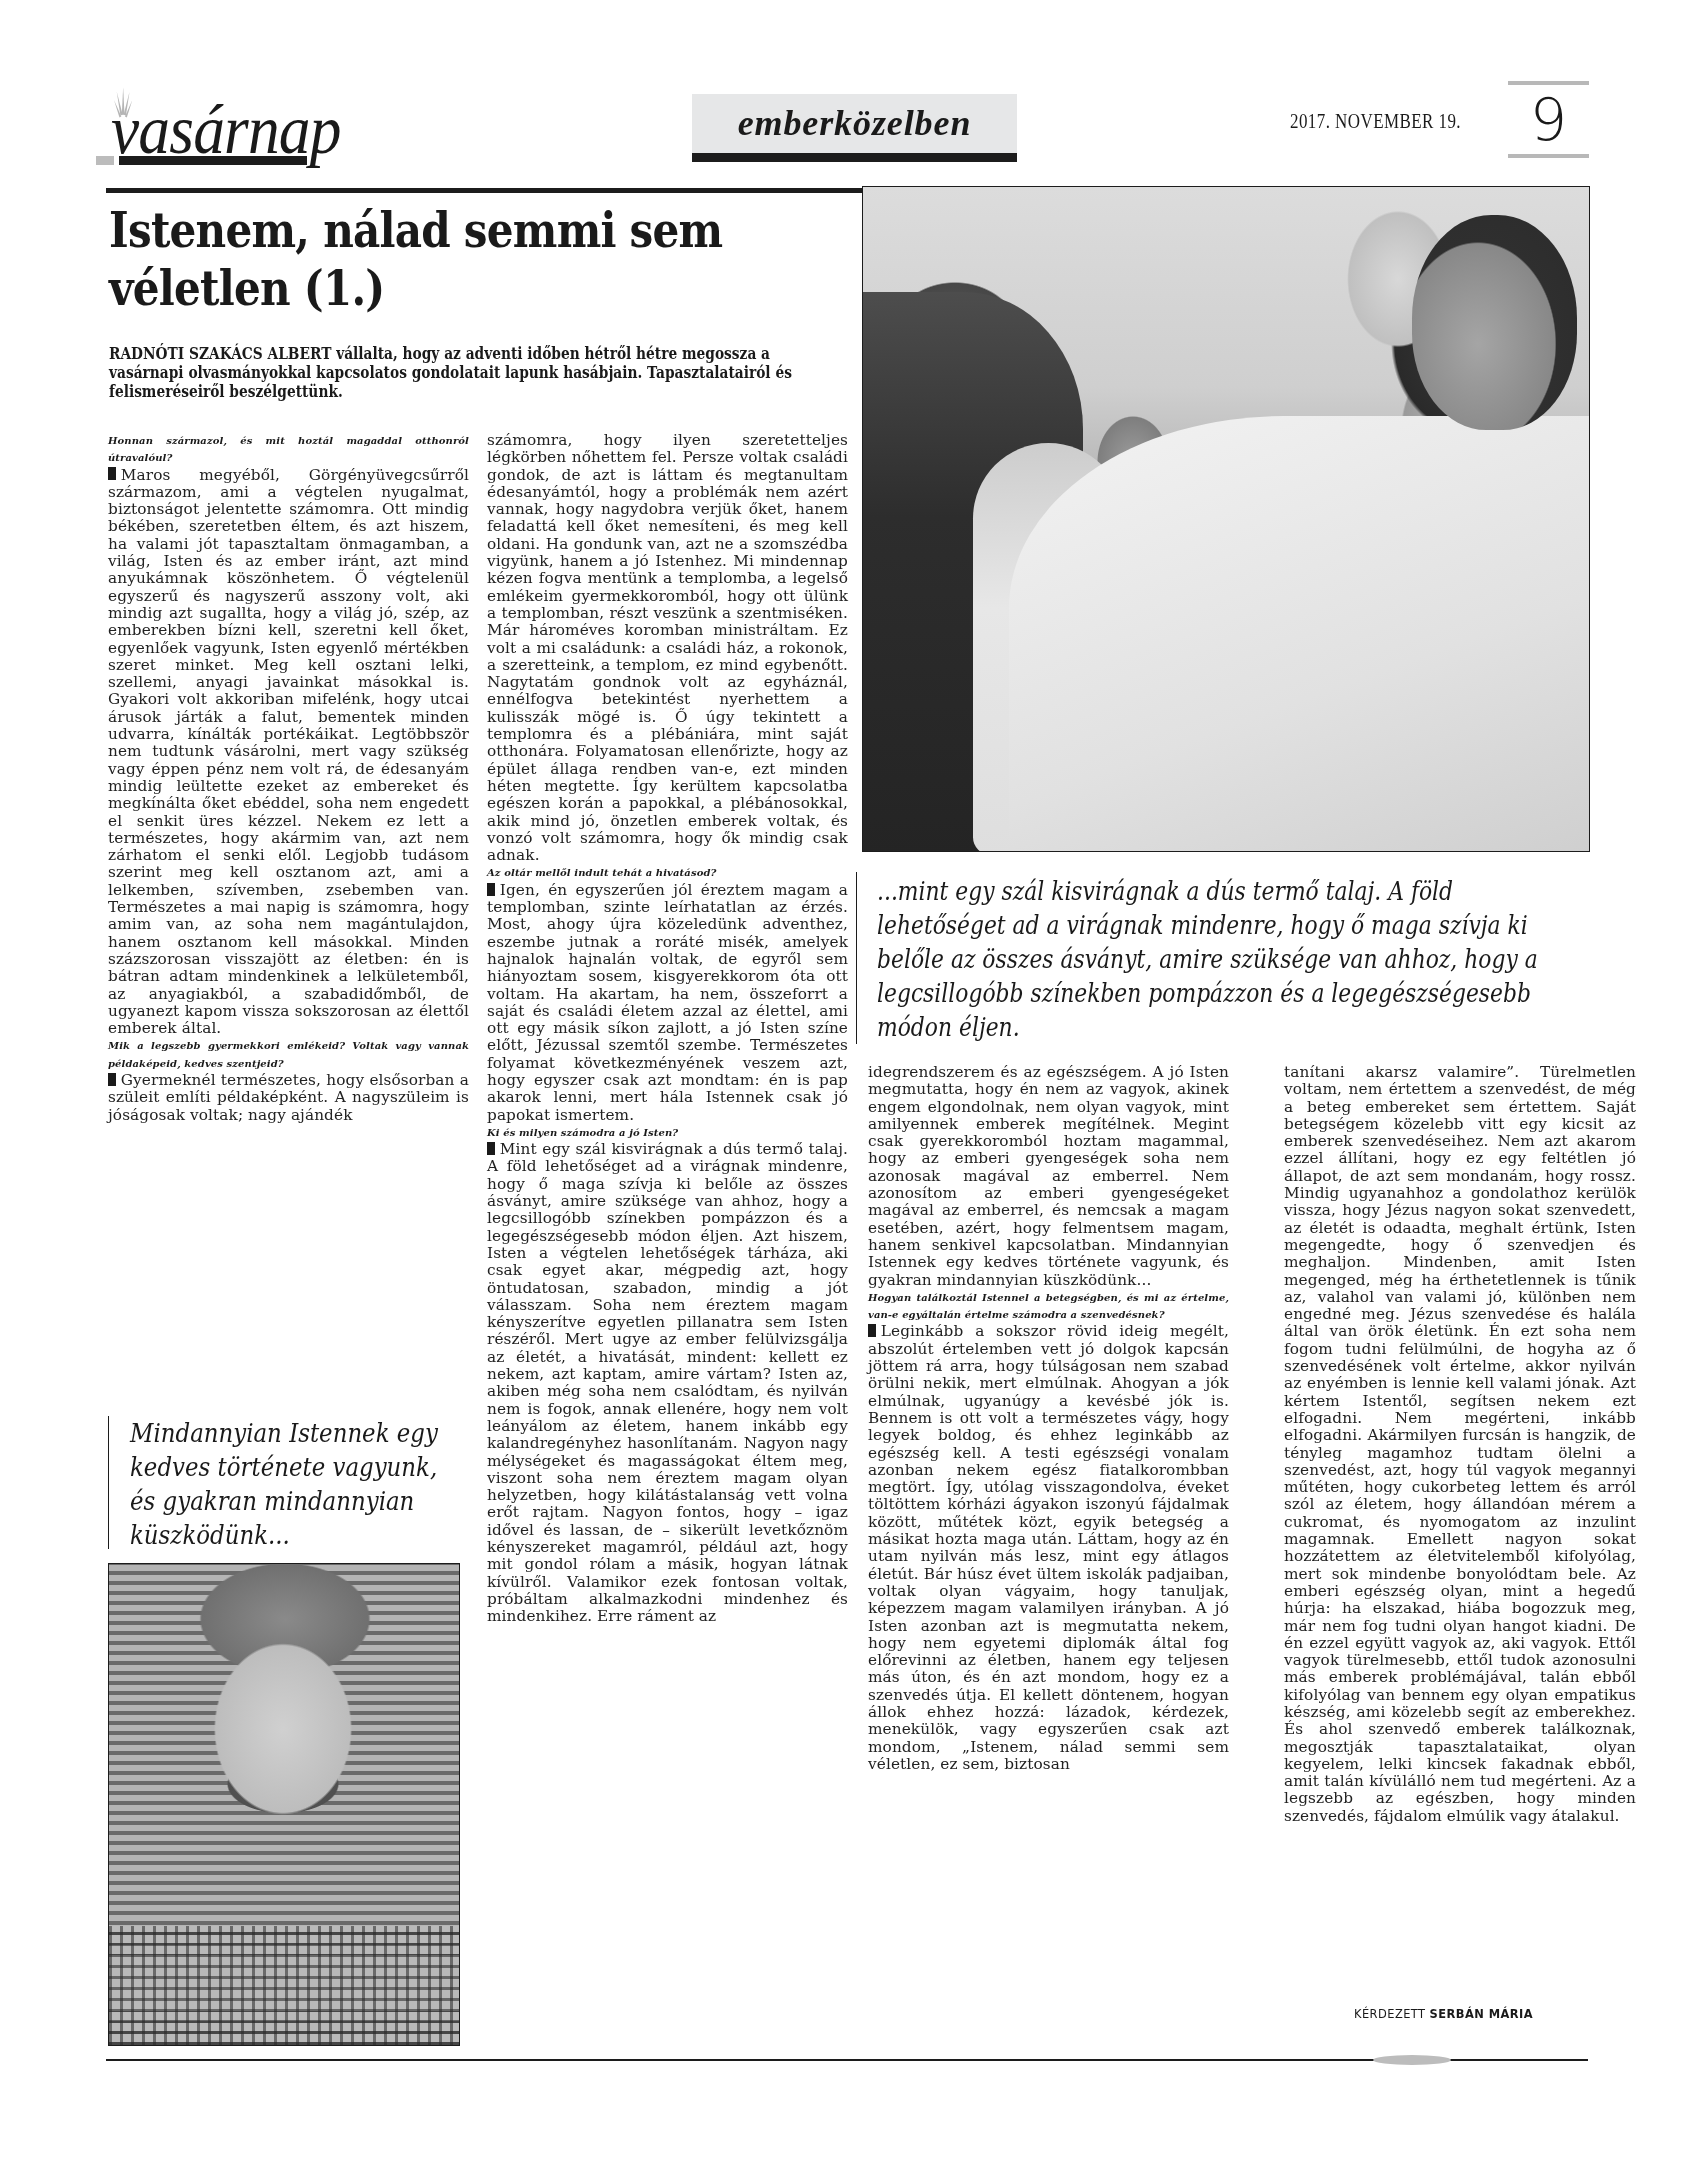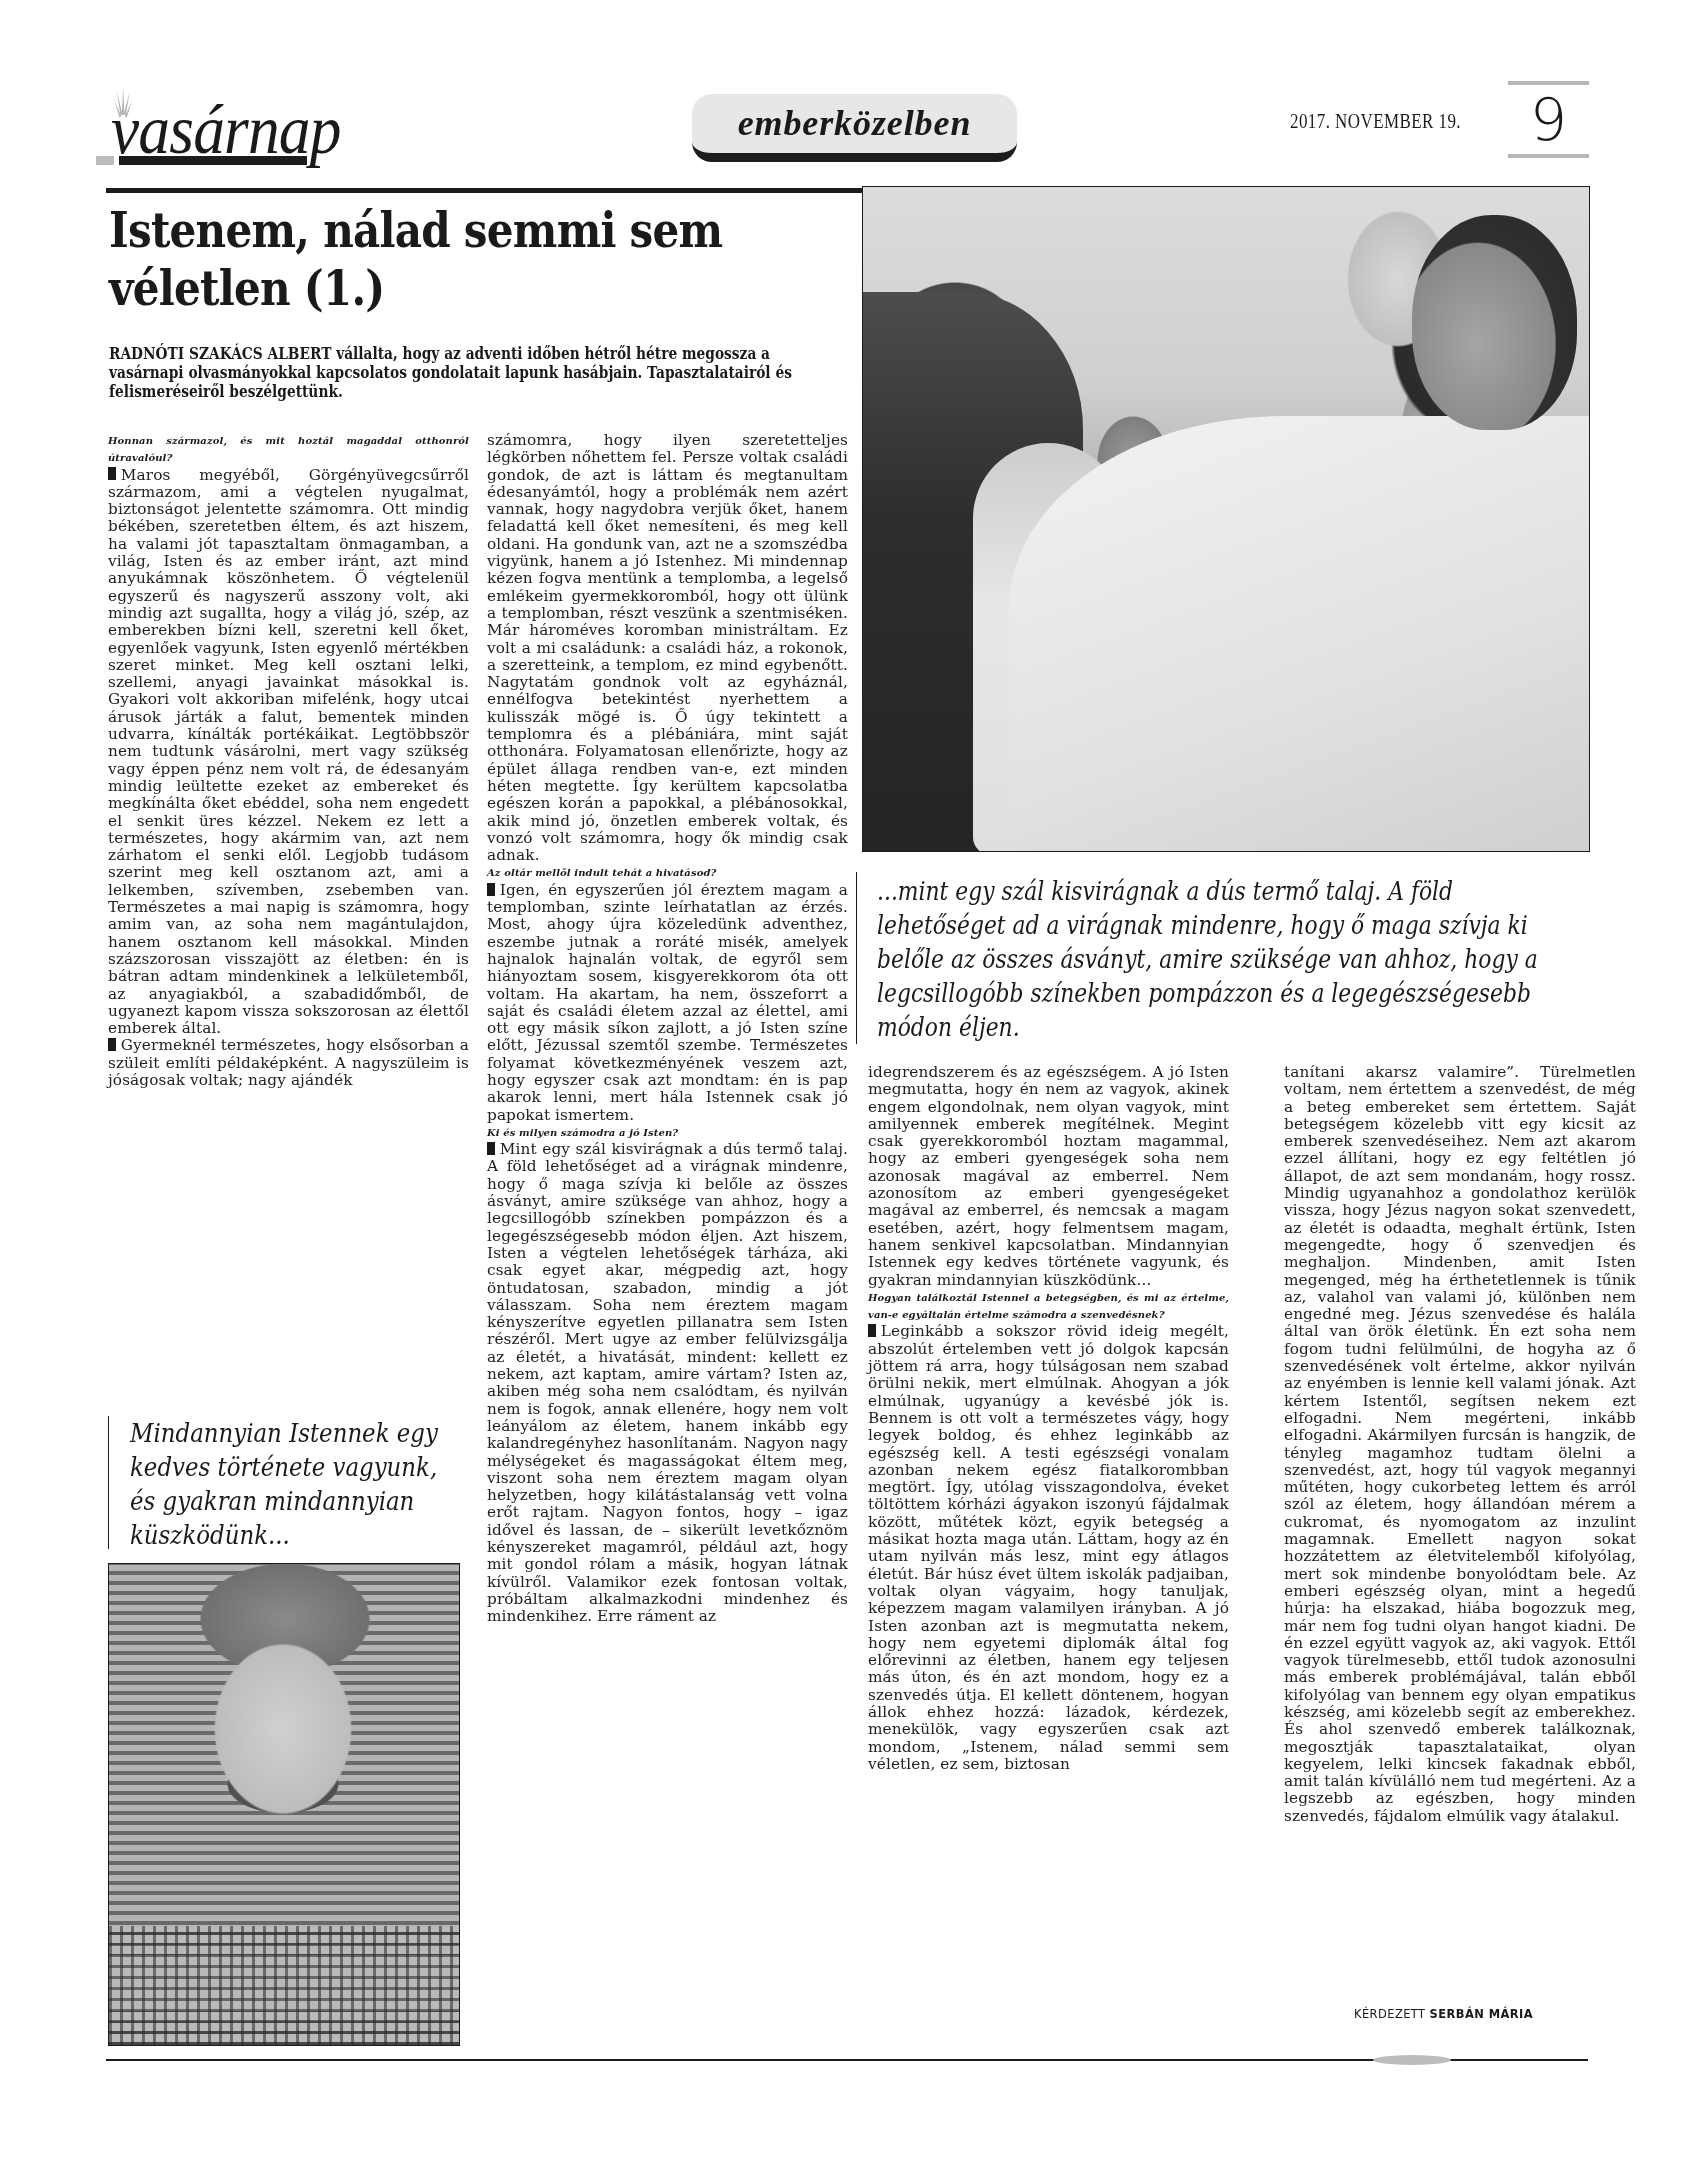--- a/index.html
+++ b/index.html
@@ -6,21 +6,21 @@
   body { width:1702px; height:2161px; position:relative; overflow:hidden; color:#1c1c1c; font-family:"DejaVu Serif", serif; }
   .abs { position:absolute; }
 
   
   .logo { left:106px; top:87px; width:275px; height:82px;text-align:center; }
   .logo-word { position:absolute; left:4.6px; top:9.2px; font-family:"Liberation Serif", serif; font-style:italic; font-size:69px; line-height:69px; letter-spacing:-0.9px; color:#1a1a1a; transform:scaleX(0.92); transform-origin:left; }
   .logo-spark { position:absolute; left:8.2px; top:0px; width:18.3px; height:37px; }
   .logo-bar { position:absolute; left:13px; top:69px; width:188px; height:9.2px; background:#1c1c1c; }
   .logo-bar-grey { position:absolute; left:-10px; top:69px; width:18.3px; height:9.2px; background:#bcbcbc; }
 
-  .section-box { left:692px; top:94px; width:325px; height:59px; background:#e6e7e8; border-bottom:9.2px solid #1c1c1c; box-sizing:content-box;border-radius:20px; }
+  .section-box { left:692px; top:94px; width:325px; height:59px; background:#e6e7e8; border-bottom:9.2px solid #1c1c1c; box-sizing:content-box; }
   .section-label { position:absolute; left:0; right:0; top:8.2px; text-align:center; font-family:"Liberation Serif", serif; font-style:italic; font-weight:bold; font-size:36px; letter-spacing:0.9px; color:#1a1a1a; }
 
   .issue-date { left:1290px; top:110px; font-family:"Liberation Serif", serif; font-size:20px; letter-spacing:0.5px; color:#1a1a1a; transform:scaleX(0.85); transform-origin:left; }
   .page-num-wrap { left:1508px; top:81px; width:81px; height:78px; }
   .page-num-rule { position:absolute; left:0; width:81px; height:3.7px; background:#b8b8b8; }
   .page-num { position:absolute; left:0; right:0; top:3.7px; text-align:center; font-family:"DejaVu Sans", sans-serif; font-weight:300; font-size:59px; line-height:69px; color:#1a1a1a; }
 
   .top-rule { left:106px; top:188px; width:1482px; height:4.6px; background:#1c1c1c; }
 
   
@@ -129,20 +129,21 @@
   <div class="priest-head"></div>
 </div>
 
 <div class="abs pull2">
   <div class="pull2-text">...mint egy szál kisvirágnak a dús termő talaj. A föld lehetőséget ad a virágnak mindenre, hogy ő maga szívja ki belőle az összes ásványt, amire szüksége van ahhoz, hogy a legcsillogóbb színekben pompázzon és a legegészségesebb módon éljen.</div>
 </div>
 
 <div class="col col1">
   <p class="q">Honnan származol, és mit hoztál magaddal otthonról útravalóul?</p>
   <p class="a"><span class="bullet"></span><span>Maros megyéből, Görgényüvegcsűrről származom, ami a végtelen nyugalmat, biztonságot jelentette számomra. Ott mindig békében, szeretetben éltem, és azt hiszem, ha valami jót tapasztaltam önmagamban, a világ, Isten és az ember iránt, azt mind anyukámnak köszönhetem. Ő végtelenül egyszerű és nagyszerű asszony volt, aki mindig azt sugallta, hogy a világ jó, szép, az emberekben bízni kell, szeretni kell őket, egyenlőek vagyunk, Isten egyenlő mértékben szeret minket. Meg kell osztani lelki, szellemi, anyagi javainkat másokkal is. Gyakori volt akkoriban mifelénk, hogy utcai árusok járták a falut, bementek minden udvarra, kínálták portékáikat. Legtöbbször nem tudtunk vásárolni, mert vagy szükség vagy éppen pénz nem volt rá, de édesanyám mindig leültette ezeket az embereket és megkínálta őket ebéddel, soha nem engedett el senkit üres kézzel. Nekem ez lett a természetes, hogy akármim van, azt nem zárhatom el senki elől. Legjobb tudásom szerint meg kell osztanom azt, ami a lelkemben, szívemben, zsebemben van. Természetes a mai napig is számomra, hogy amim van, az soha nem magántulajdon, hanem osztanom kell másokkal. Minden százszorosan visszajött az életben: én is bátran adtam mindenkinek a lelkületemből, az anyagiakból, a szabadidőmből, de ugyanezt kapom vissza sokszorosan az élettől emberek által.</span></p>
+  <p class="q">Mik a legszebb gyermekkori emlékeid? Voltak vagy vannak példaképeid, kedves szentjeid?</p>
   <p style="margin:0;"><span class="bullet"></span><span>Gyermeknél természetes, hogy elsősorban a szüleit említi példaképként. A nagyszüleim is jóságosak voltak; nagy ajándék</span></p>
 </div>
 
 <div class="abs pull1">
   <div class="pull1-text">Mindannyian Istennek egy kedves története vagyunk, és gyakran mindannyian küszködünk...</div>
 </div>
 
 <div class="abs photo-portrait">
   <div class="shirt"></div>
 </div>

